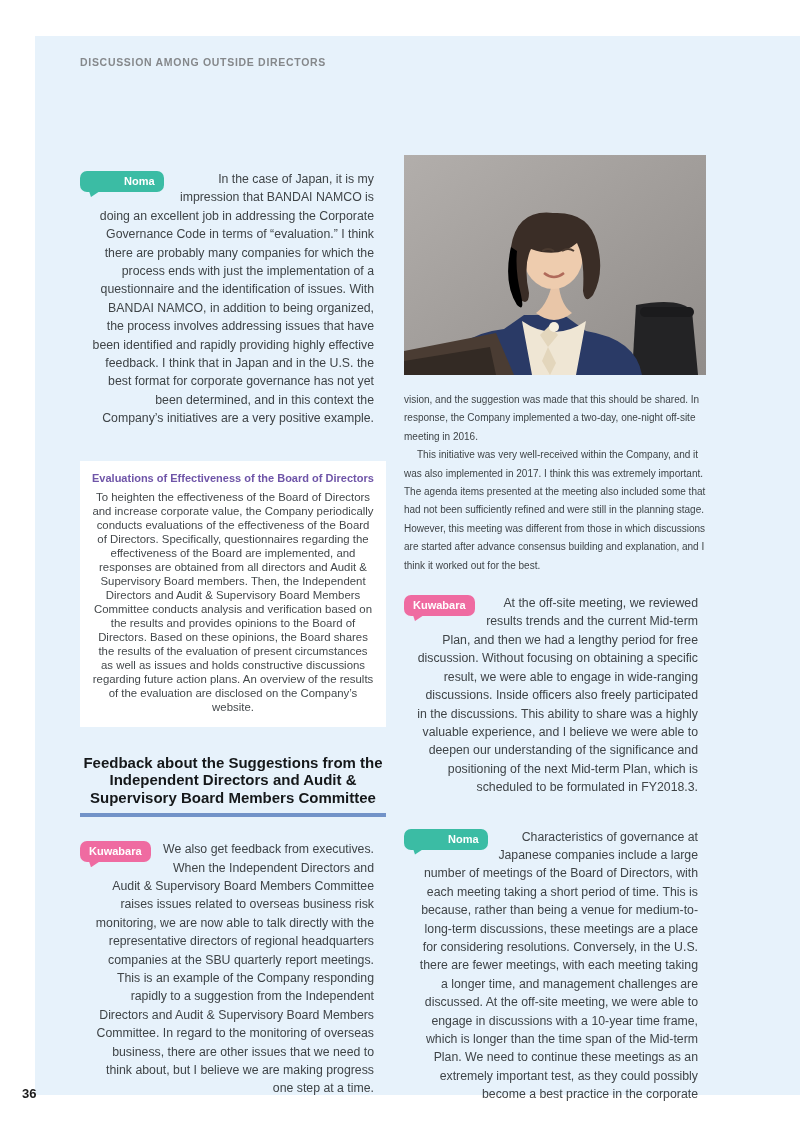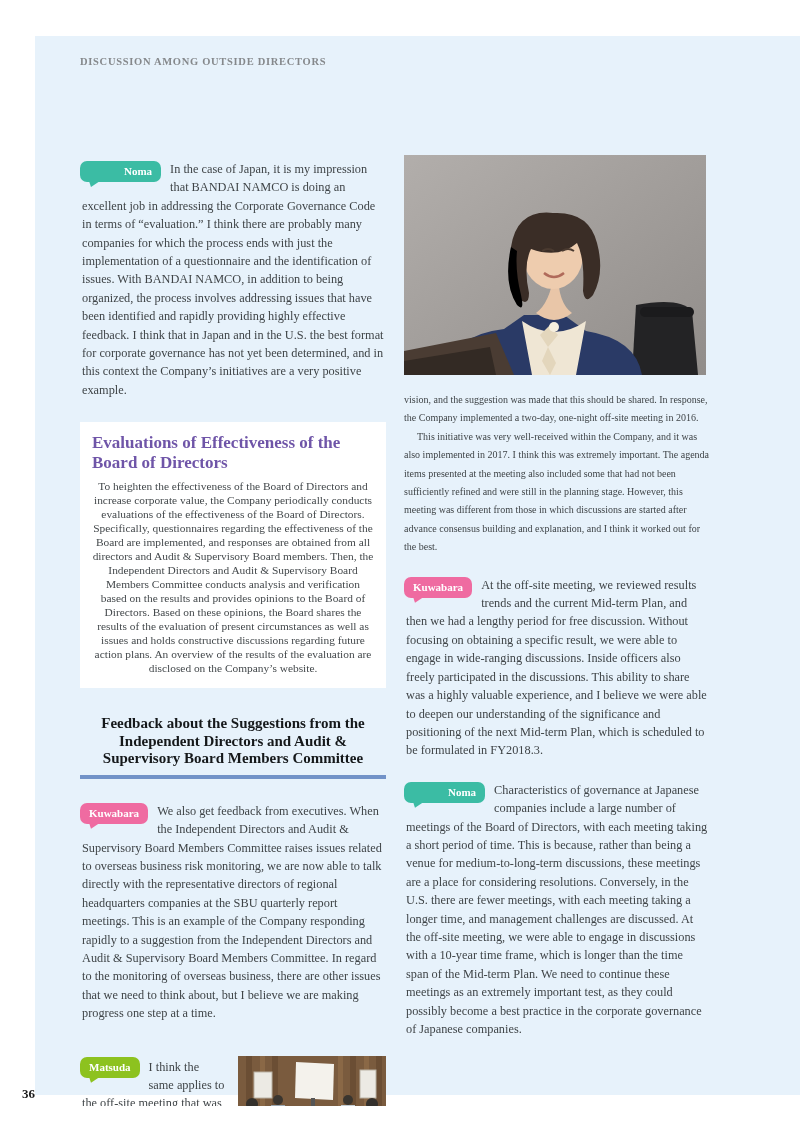--- a/index.html
+++ b/index.html
@@ -1,34 +1,34 @@
 <!DOCTYPE html>
 <html style="--bg: #e7f2fb; --noma: #3bbca4; --kuwabara: #ef6ba1; --matsuda: #8dc21f; --purple: #6f55a8; --rule: #7293c8;"><head>
 <meta charset="utf-8">
 <style>
   html,body{margin:0;padding:0;}
   .page{position:relative;width:800px;height:1106px;background:#ffffff;
-        font-family:Liberation Serif, serif;overflow:hidden;}
+        font-family:Liberation Sans, sans-serif;overflow:hidden;}
   .bg-panel{position:absolute;left:35px;top:36px;width:765px;height:1059px;background:var(--bg,#e7f2fb);}
   .doc-header{position:absolute;left:80px;top:56px;font-size:10.5px;font-weight:bold;
         color:#85888b;letter-spacing:0.7px;}
   .col{position:absolute;width:306px;}
   .col-left{left:80px;top:158px;}
   .col-right{left:404px;top:155px;}
   .speech{font-size:12.3px;line-height:18.4px;color:#3f4447;}
-  .speech p{margin:2px;}
+  .speech p{margin:12px;text-align:right;}
   .tag{position:relative;float:left;margin:1px 9px 9px 0;padding:3px 9px 4px;
        border-radius:7px;color:#fff;font-weight:bold;font-size:11px;line-height:14px;}
   .tag::after{content:"";position:absolute;left:9px;bottom:-5px;width:11px;height:6px;
        background-color:inherit;clip-path:polygon(0 0,100% 0,18% 100%);}
   .tag-noma{background-color:var(--noma,#3bbca4);padding-left:44px;}
   .tag-kuwabara{background-color:var(--kuwabara,#ef6ba1);}
   .tag-matsuda{background-color:var(--matsuda,#8dc21f);}
   .eval-box{background:#ffffff;margin-top:21px;padding:11px 12px 13px;}
-  .eval-box h3{margin:0 0 6px;font-size:17px;color:var(--purple,#6f55a8);}
+  .eval-box h3{margin:0 0 6px;font-size:11px;color:var(--purple,#6f55a8);}
   .eval-box p{margin:0;font-size:11.4px;line-height:14px;color:#43484b;text-align:center;}
   .section-heading{margin:27px 0 0;font-size:15px;line-height:17.5px;color:#15181a;text-align:center;}
   .heading-rule{margin-top:7px;height:4px;background:var(--rule,#7293c8);}
   .block-gap{margin-top:23px;}
   .matsuda-row{margin-top:31px;display:flex;gap:11px;}
   .matsuda-text{width:147px;}
   .photo-small-wrap{width:148px;}
   .photo-frame{display:block;}
   .photo-large-wrap{width:302px;}
   .para-cont{margin:16px 0 0;font-size:10px;line-height:18.4px;color:#3f4447;}

